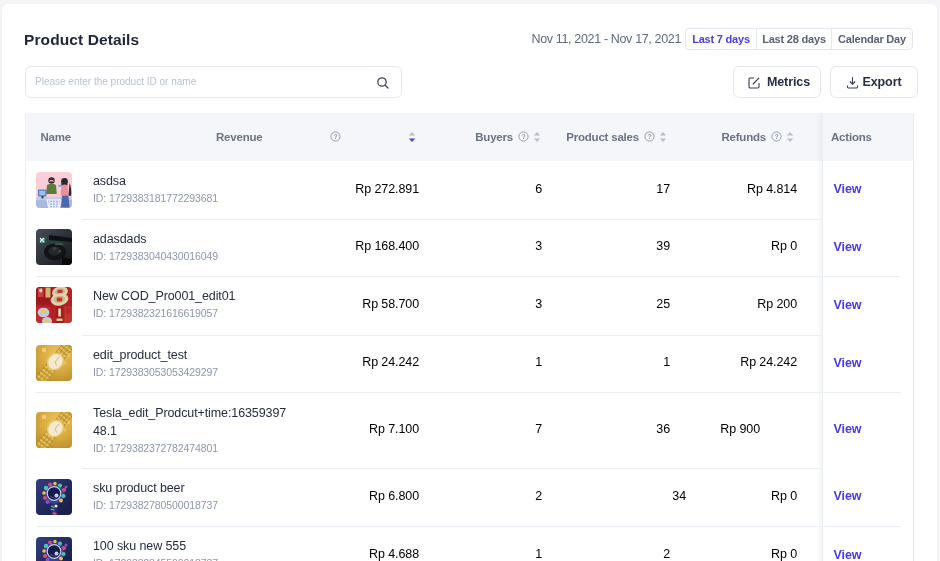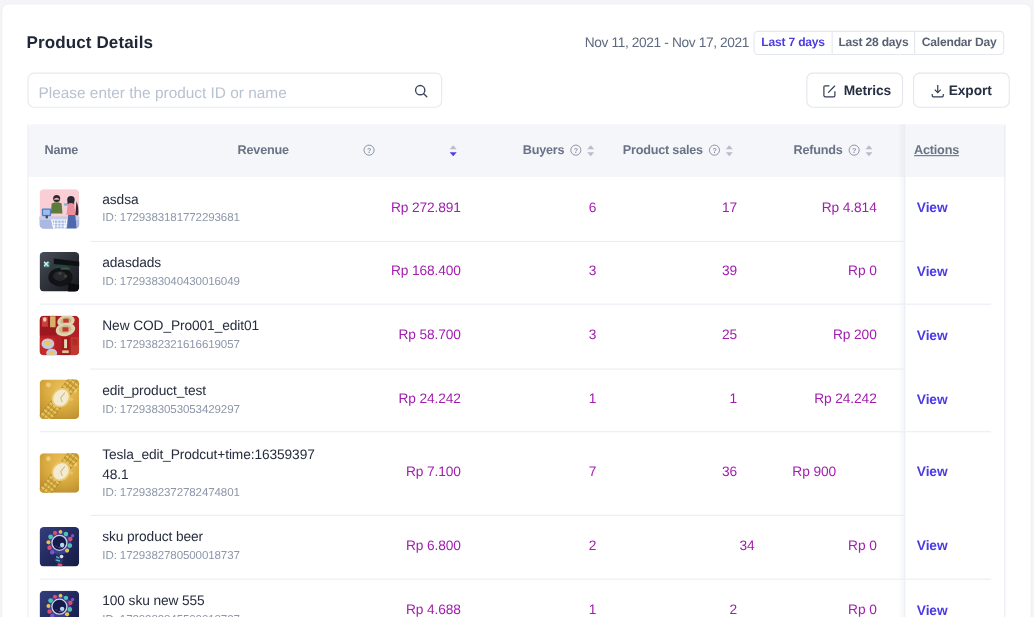--- a/index.html
+++ b/index.html
@@ -6,38 +6,38 @@
 .card{position:absolute;left:2px;top:4px;width:935px;height:640px;background:#fff;
   border-radius:6px;box-shadow:0 1px 3px rgba(28,41,74,0.05);}
 .title{position:absolute;left:24px;top:31px;font-size:15.5px;font-weight:700;color:#1e2637;letter-spacing:0.1px;}
 .date{position:absolute;top:32px;width:280px;left:401px;text-align:right;font-size:12.5px;color:#5f6a7e;letter-spacing:-0.35px;}
 .tabs{position:absolute;left:685px;top:27.5px;height:22px;border:1px solid #e3e7ee;border-radius:4px;
   display:flex;background:#fff;}
 .tab{font-size:11px;font-weight:600;color:#596273;display:flex;align-items:center;justify-content:center;letter-spacing:-0.2px;}
 .tab.on{color:#4c3ce2;}
 .tab+.tab{border-left:1px solid #e3e7ee;}
 .search{position:absolute;left:24.5px;top:66px;width:377px;height:32px;border:1px solid #e6e9f0;border-radius:6px;background:#fff;}
-.search .ph{position:absolute;left:9.5px;top:9px;font-size:14px;color:#b9c2d0;}
+.search .ph{position:absolute;left:9.5px;top:9px;font-size:10px;color:#b9c2d0;}
 .search svg{position:absolute;right:11px;top:9px;}
 .btn{position:absolute;top:66px;height:32px;border:1px solid #e3e6ed;border-radius:6px;background:#fff;
   display:flex;align-items:center;justify-content:center;font-size:12.5px;font-weight:600;color:#272f42;letter-spacing:-0.1px;}
 .btn svg{margin-right:6px;}
 .thead{position:absolute;left:24.5px;top:113px;width:889px;height:47.5px;background:#f5f6f9;border-radius:4px 4px 0 0;}
 .hlab{position:absolute;top:113px;height:47.5px;display:flex;align-items:center;font-size:11.5px;font-weight:600;color:#6a7386;letter-spacing:-0.2px;}
 .hlab .qi{margin-left:5px;}
 .hlab .ci{margin-left:4px;}
 .tbl-l{position:absolute;left:24.5px;top:113px;width:1px;height:448px;background:#edeff5;}
 .tbl-r{position:absolute;left:912.5px;top:113px;width:1px;height:448px;background:#e7eaf1;}
 .tbl-a{position:absolute;left:822px;top:113px;width:1px;height:448px;background:#e9ecf2;}
 .ashadow{position:absolute;left:816px;top:113px;width:6px;height:448px;background:linear-gradient(to right,rgba(30,42,74,0),rgba(30,42,74,0.045));}
 .div{position:absolute;height:1px;background:#e9edf4;}
 .pimg{position:absolute;left:36px;width:36px;height:36px;}
 .pname{position:absolute;left:93px;font-size:12.5px;color:#262d3d;letter-spacing:-0.1px;}
 .pid{position:absolute;left:93px;font-size:10.5px;color:#8d96a9;letter-spacing:-0.1px;}
-.num{position:absolute;width:150px;text-align:right;font-size:12.5px;color:#a21caf;letter-spacing:-0.1px;}
+.num{position:absolute;width:150px;text-align:right;font-size:12.5px;color:#000000;letter-spacing:-0.1px;}
 .view{position:absolute;left:833.5px;font-size:12.5px;font-weight:600;color:#4a3ae2;letter-spacing:-0.1px;}
 </style></head><body>
 <div class="card"></div>
 <div class="title">Product Details</div>
 <div class="date">Nov 11, 2021 - Nov 17, 2021</div>
 <div class="tabs">
     <div class="tab on" style="width:70px">Last 7 days</div>
     <div class="tab" style="width:75px">Last 28 days</div>
     <div class="tab" style="width:81px">Calendar Day</div>
   </div>
@@ -102,21 +102,21 @@
     <span>Refunds</span>
     <svg class="qi" width="11" height="11" viewBox="0 0 11 11">
       <circle cx="5.5" cy="5.5" r="4.6" fill="none" stroke="#8a93a6" stroke-width="0.9"></circle>
       <text x="5.5" y="7.7" text-anchor="middle" font-size="6.4" font-family="Liberation Sans" fill="#8a93a6">?</text>
     </svg>
     <svg class="ci" width="8" height="12" viewBox="0 0 8 12">
       <path d="M4 1 L7.2 4.6 H0.8 Z" fill="#b7bdcb"></path>
       <path d="M4 11 L0.8 7.4 H7.2 Z" fill="#b7bdcb"></path>
     </svg>
   </div>
-<div class="hlab" style="left:831px;text-decoration:underline;">Actions</div>
+<div class="hlab" style="left:831px;">Actions</div>
 <div class="tbl-l"></div>
 <div class="tbl-r"></div>
 <div class="ashadow"></div>
 <div class="tbl-a"></div>
 <div class="pimg" style="top:171.8px"><svg width="36" height="36" viewBox="0 0 36 36">
       <defs>
         <clipPath id="cpk">
           <rect width="36" height="36" rx="4"></rect>
         </clipPath>
       </defs>

